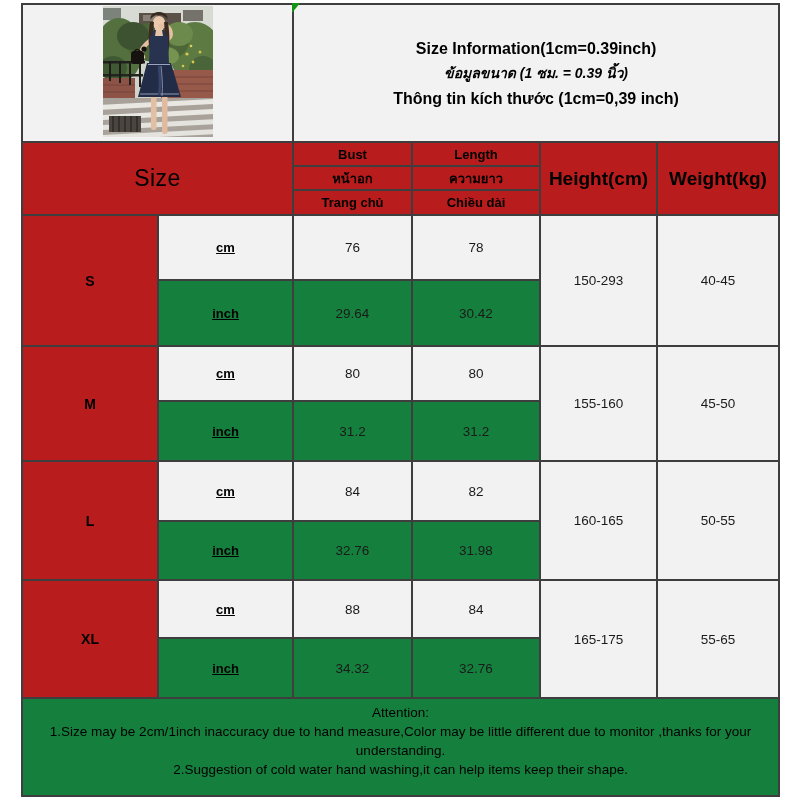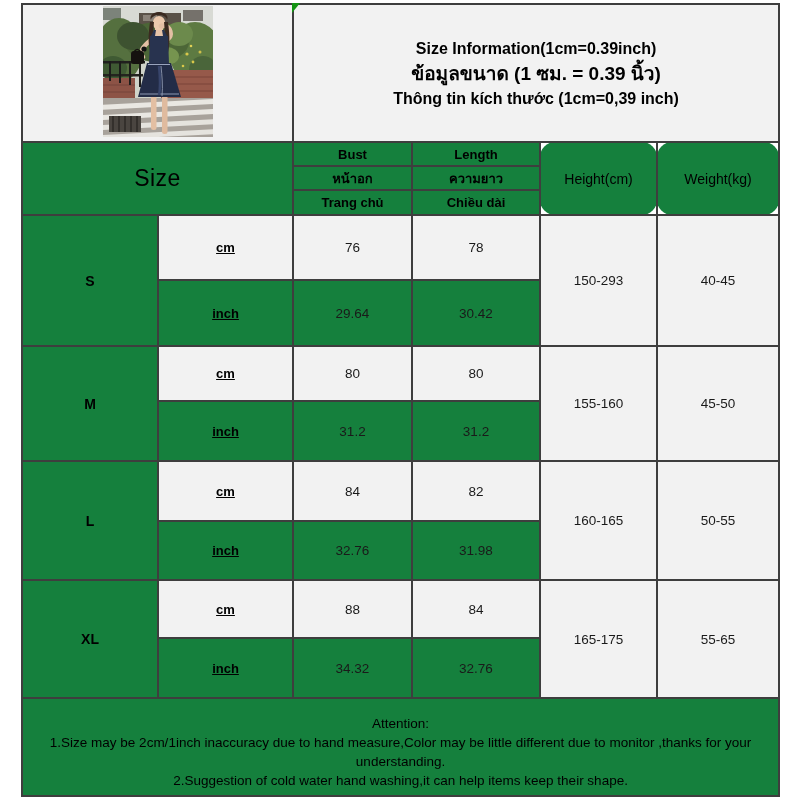--- a/index.html
+++ b/index.html
@@ -19,44 +19,44 @@
   }
   td {
     border: 2px solid #3e3e3e;
     text-align: center;
     vertical-align: middle;
     padding: 0;
     overflow: hidden;
     color: #000000;
   }
   
-  .bg-gray  { background: #15803d; }
+  .bg-gray  { background: #b91c1c; }
   .bg-light { background: #f2f2f2; }
   .bg-white { background: #15803d; }
 
   
   td.photo-cell { vertical-align: middle; }
   .photo-frame { display: inline-block; line-height: 0; margin-top: 1px; }
   td.title-cell { font-weight: bold; }
   .title-line1, .title-line3 { font-size: 16px; line-height: 25px; }
-  .title-line2 { font-size: 19px; line-height: 25px; }
+  .title-line2 { font-size: 14px; line-height: 25px; font-style: italic; }
 
   
   td.size-head { font-size: 23px; font-weight: normal; letter-spacing: 0.5px; }
   td.col-head  { font-size: 13px; font-weight: bold; }
-  td.hw-head   { font-size: 14px; font-weight: normal; border-radius: 15px; }
+  td.hw-head   { font-size: 19px; font-weight: bold; }
 
   
   td.size-letter { font-size: 14px; font-weight: bold; }
   td.unit-label  { font-size: 13px; font-weight: bold; text-decoration: underline; }
   td.val         { font-size: 13.5px; color: #1a1a1a; }
   td.range-val   { font-size: 13.5px; color: #1a1a1a; }
 
   
-  td.attention-cell { vertical-align: top; padding-top: 15px; }
+  td.attention-cell { vertical-align: top; padding-top: 4px; }
   .att-line { font-size: 13.5px; line-height: 19px; color: #000; }
 
   
   .green-marker {
     position: absolute; left: 292px; top: 3px;
     width: 8px; height: 10px;
     background: #149414;
     clip-path: polygon(0 0, 100% 0, 0 100%);
   }
 </style>

